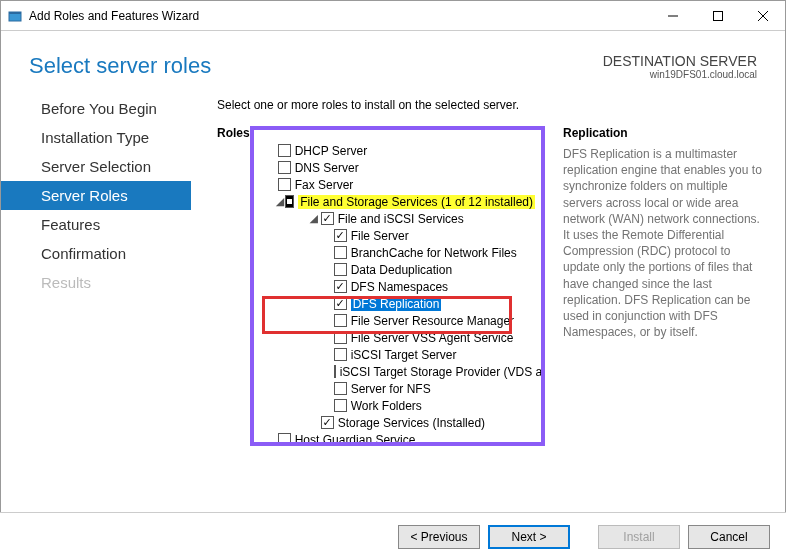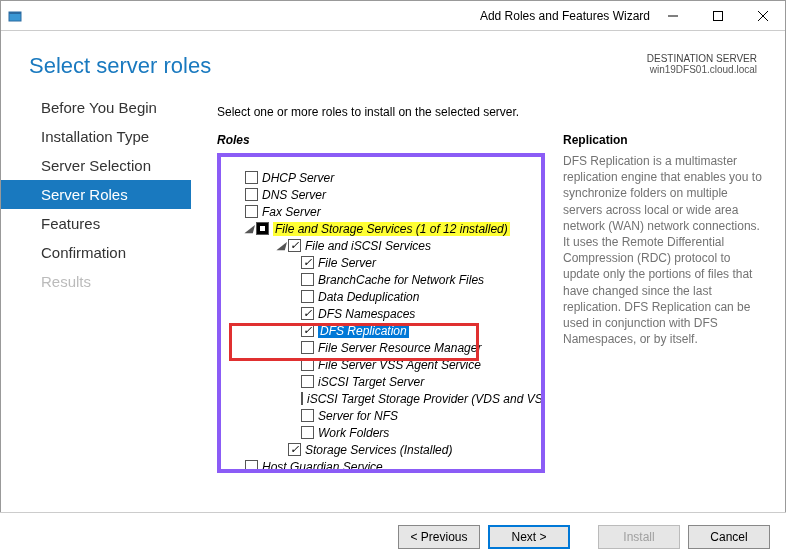--- a/index.html
+++ b/index.html
@@ -1,34 +1,34 @@
 <!DOCTYPE html>
 <html><head>
 <meta charset="utf-8">
 <style>
   * { box-sizing: border-box; font-family: "Segoe UI", Arial, sans-serif; }
   body { margin: 0; background: #fff; width: 786px; height: 560px; overflow: hidden; border: 1px solid #999;}
   .titlebar { height: 30px; display: flex; align-items: center; border-bottom: 1px solid #ccc; padding: 0 0 0 6px; }
   .titlebar-icon { width:16px; height:16px; margin-right:6px; display:flex; align-items:center; justify-content:center;}
-  .titlebar-title { font-size: 12px; flex: 1; text-align: right; }
+  .titlebar-title { font-size: 12px; flex: 1; }
   .win-btns { display:flex; height:100%;}
   .win-btn { width:45px; display:flex; align-items:center; justify-content:center; font-size:12px;}
   .header-row { display:flex; justify-content:space-between; padding: 22px 28px 10px 28px; }
   .page-title { color:#1979bf; font-size:22px; font-weight:400; }
   .dest { text-align:right; font-size:10px; color:#555; }
-  .dest .dest-label { font-size:10px; color:#444; }
+  .dest .dest-label { font-size:14px; color:#444; }
   .content { display:flex; padding: 0 0 0 0; height: 420px; }
   .sidebar { width: 190px; padding-top: 4px; }
   .step { font-size: 15px; padding: 6px 10px 6px 40px; color:#333; }
   .step.selected { background:#1979bf; color:#fff; }
   .step.disabled { color:#bbb; }
   .main { flex:1; display:flex; flex-direction:column; padding: 0 18px 0 0; }
-  .instr { font-size: 12px; margin: 16px 0 14px 26px; }
+  .instr { font-size: 12px; margin: 8px 0 14px 26px; }
   .cols { display:flex; gap: 18px; flex:1; min-height:0; margin-left:26px;}
-  .roles-col { width: 328px; display:flex; flex-direction:column;font-style:italic; }
+  .roles-col { width: 328px; display:flex; flex-direction:row; }
   .desc-col { flex:1; }
   .sec-head { font-size:12px; font-weight:bold; margin-bottom:6px; }
   .roles-box { border:4px solid #8b5cf6; height: 320px; background:#fff; overflow:auto; padding: 12px 0; position:relative;}
   .node { font-size:12px; display:flex; align-items:center; white-space:nowrap; padding: 1px 6px 1px 0; height:17px;}
   .depth0 { padding-left: 24px; }
   .depth1 { padding-left: 22px; }
   .depth2 { padding-left: 54px; }
   .depth3 { padding-left: 80px; }
   .expander { width:12px; height:12px; display:inline-flex; align-items:center; justify-content:center; margin-right:1px; font-size:11px; color:#555; cursor:pointer;}
   .cbx { width:13px; height:13px; border:1px solid #555; background:#fff; margin-right:4px; display:inline-flex; align-items:center; justify-content:center; font-size:10px; line-height:1;}

